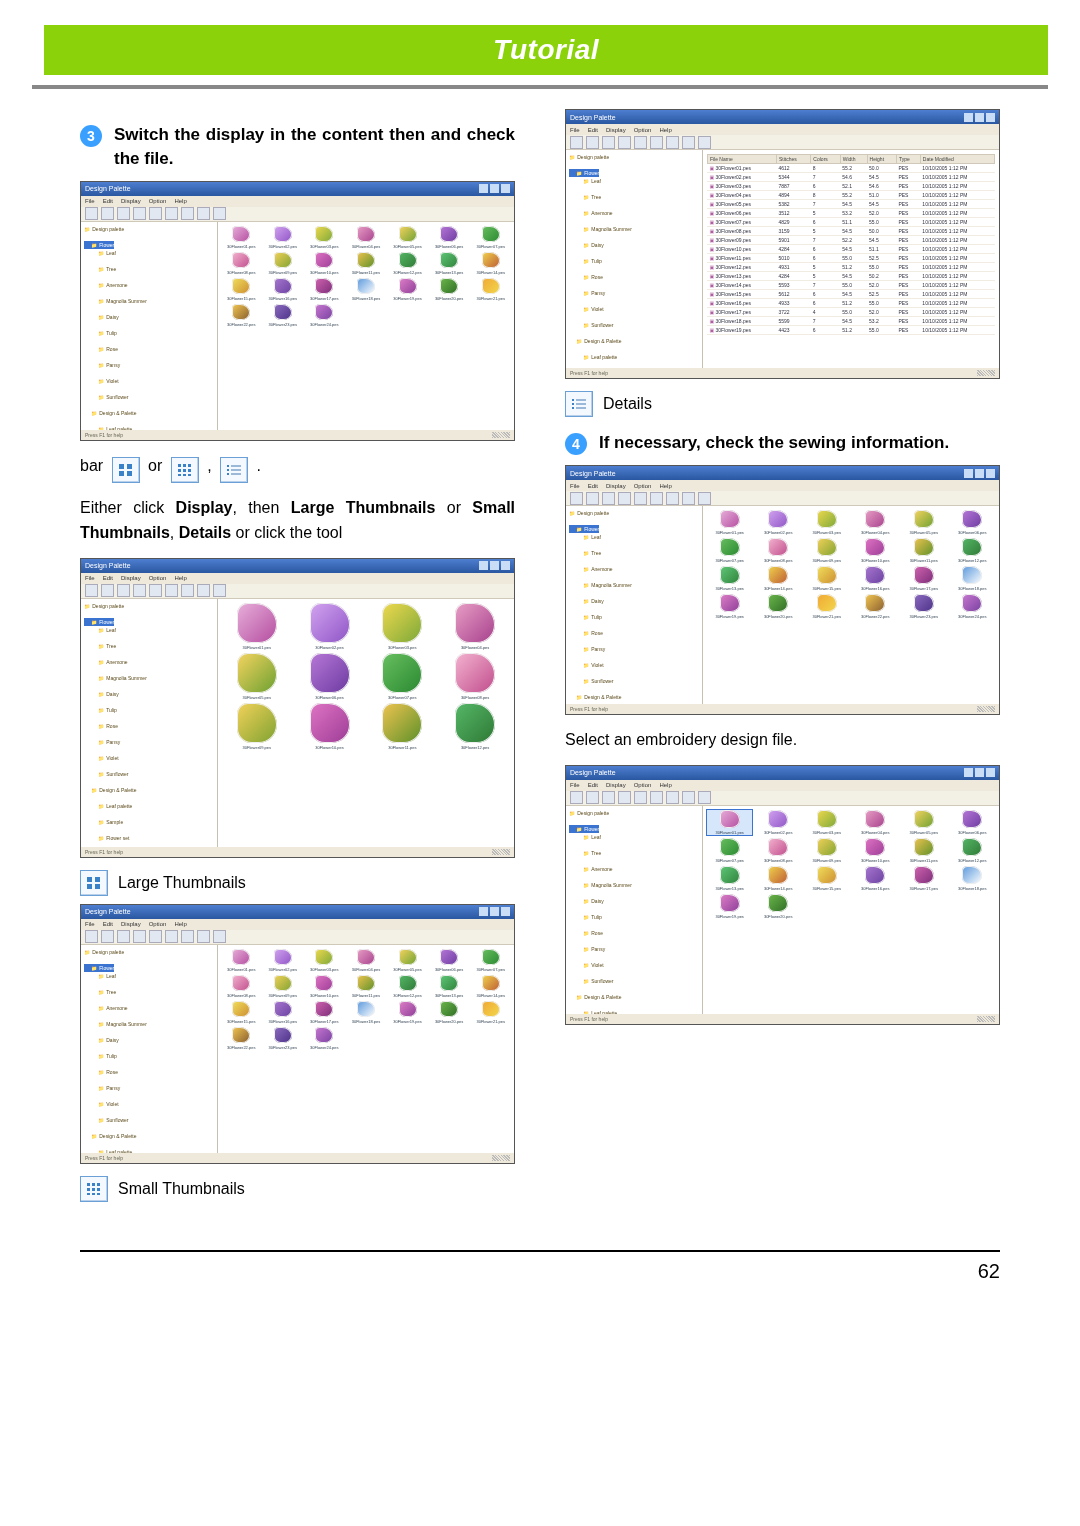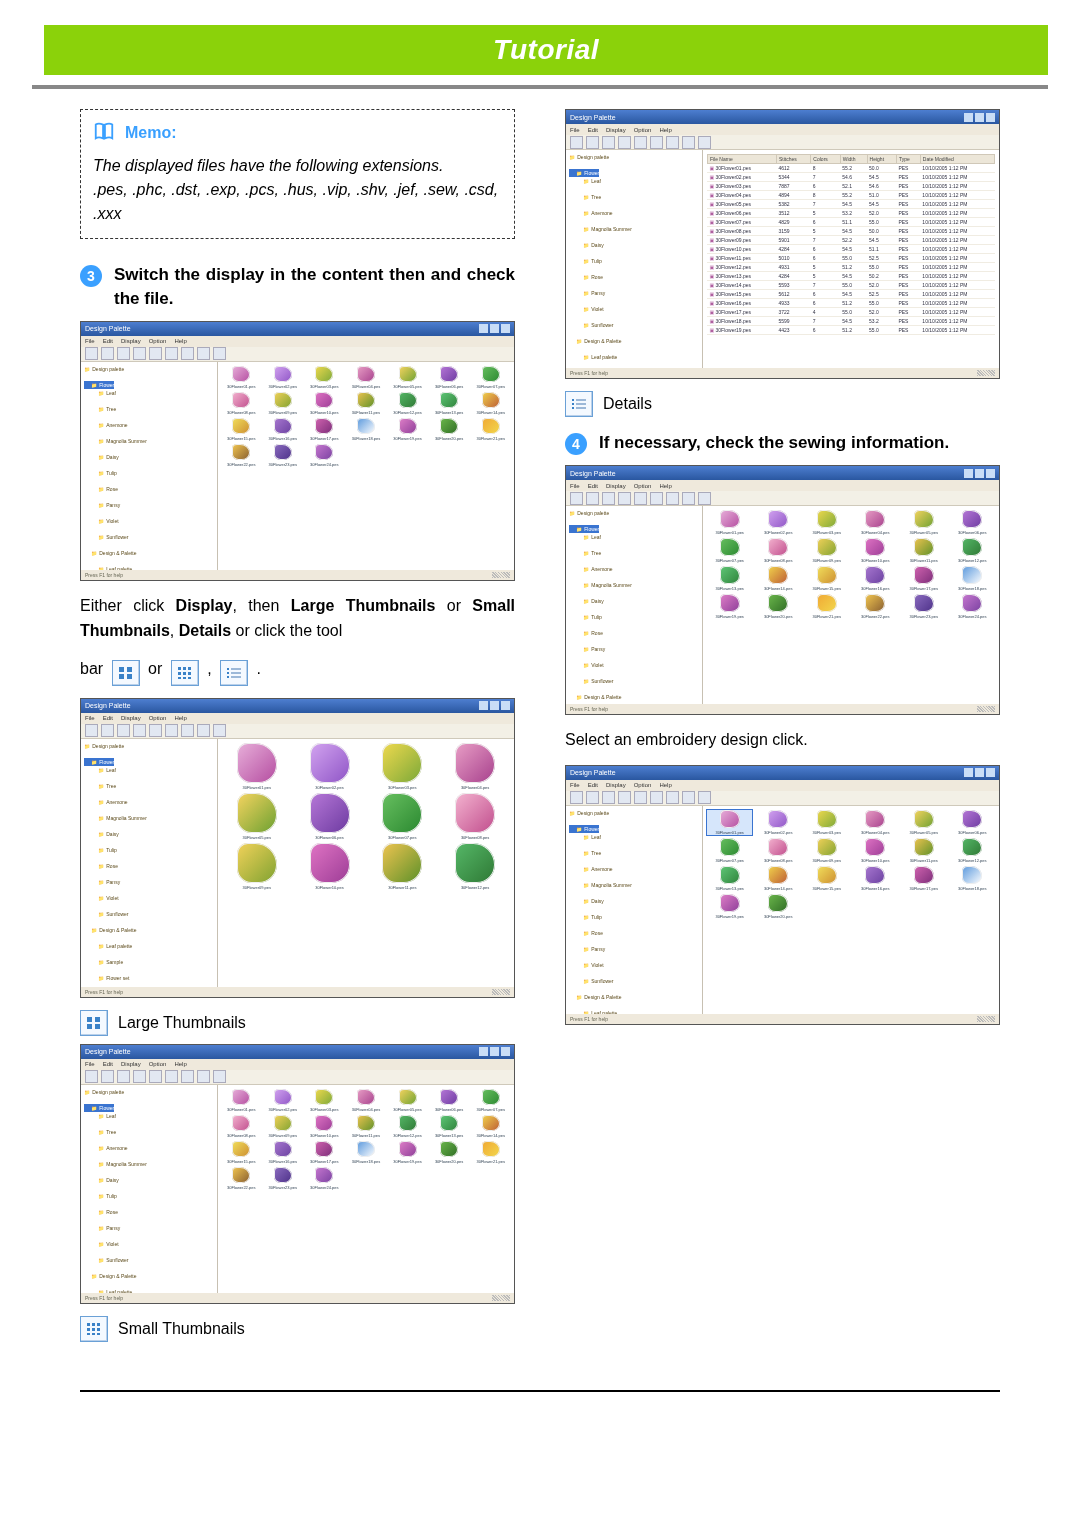--- a/index.html
+++ b/index.html
@@ -294,35 +294,20 @@
 
   <div class="banner">
     <span class="banner-title">Tutorial</span>
   </div>
   <div class="banner-rule"></div>
 
   <div class="columns">
 
     <div class="col">
 
-      <div class="memo-box">
-        <div class="memo-head">
-          <span>
-            <svg viewBox="0 0 24 24" fill="none" stroke="#3aa0ff" stroke-width="2">
-              <path d="M3 5 C3 5 6 3 11 5 L11 20 C6 18 3 20 3 20 Z"></path>
-              <path d="M21 5 C21 5 18 3 13 5 L13 20 C18 18 21 20 21 20 Z"></path>
-            </svg>
-          </span>
-          <span>Memo:</span>
-        </div>
-        <div class="memo-body">
-          <div>The displayed files have the following extensions.</div>
-          <div>.pes, .phc, .dst, .exp, .pcs, .hus, .vip, .shv, .jef, .sew, .csd, .xxx</div>
-        </div>
-      </div>
 
       <div class="step">
         <div class="step-num">3</div>
         <div class="step-text">Switch the display in the content then and check the file.</div>
       </div>
 
       <div class="shot" id="shot1" style="height:260px;">
           <div class="shot-titlebar">
             <span>Design Palette</span>
             <span class="winbtns">
@@ -451,23 +436,20 @@
                 </div>
               </div>
             </div>
           </div>
           <div class="shot-status">
             <span>Press F1 for help</span>
             <span class="resize"></span>
           </div>
         </div>
 
-      <div class="para">
-        <span>Either click </span><b>Display</b><span>, then </span><b>Large Thumbnails</b><span> or </span><b>Small Thumbnails</b><span>, </span><b>Details</b><span> or click the tool </span>
-      </div>
       <div class="para">
         <span>bar</span>
         <span class="tool-icon inline">
           <svg viewBox="0 0 16 14">
               <rect x="1" y="1" width="5" height="5" fill="#3a82c8"></rect>
               <rect x="9" y="1" width="5" height="5" fill="#3a82c8"></rect>
               <rect x="1" y="8" width="5" height="5" fill="#3a82c8"></rect>
               <rect x="9" y="8" width="5" height="5" fill="#3a82c8"></rect>
             </svg>
         </span>
@@ -491,20 +473,23 @@
               <rect x="1" y="2" width="2" height="2" fill="#3a82c8"></rect>
               <rect x="5" y="2" width="10" height="2" fill="#9cb8d8"></rect>
               <rect x="1" y="6" width="2" height="2" fill="#3a82c8"></rect>
               <rect x="5" y="6" width="10" height="2" fill="#9cb8d8"></rect>
               <rect x="1" y="10" width="2" height="2" fill="#3a82c8"></rect>
               <rect x="5" y="10" width="10" height="2" fill="#9cb8d8"></rect>
             </svg>
         </span>
         <span>.</span>
       </div>
+      <div class="para">
+        <span>Either click </span><b>Display</b><span>, then </span><b>Large Thumbnails</b><span> or </span><b>Small Thumbnails</b><span>, </span><b>Details</b><span> or click the tool </span>
+      </div>
 
       <div class="shot" id="shot2" style="height:300px;">
           <div class="shot-titlebar">
             <span>Design Palette</span>
             <span class="winbtns">
               <i></i>
               <i></i>
               <i></i>
             </span>
           </div>
@@ -1125,21 +1110,21 @@
                 </div>
               </div>
             </div>
           </div>
           <div class="shot-status">
             <span>Press F1 for help</span>
             <span class="resize"></span>
           </div>
         </div>
 
-      <div class="para">Select an embroidery design click.</div>
+      <div class="para">Select an embroidery design file.</div>
 
       <div class="shot" id="shot6" style="height:260px;">
           <div class="shot-titlebar">
             <span>Design Palette</span>
             <span class="winbtns">
               <i></i>
               <i></i>
               <i></i>
             </span>
           </div>
@@ -1252,13 +1237,14 @@
             <span>Press F1 for help</span>
             <span class="resize"></span>
           </div>
         </div>
 
 
     </div>
   </div>
 
   <div class="footer-rule"></div>
+  <div class="page-number">62</div>
 </div>
 
 </body></html>

